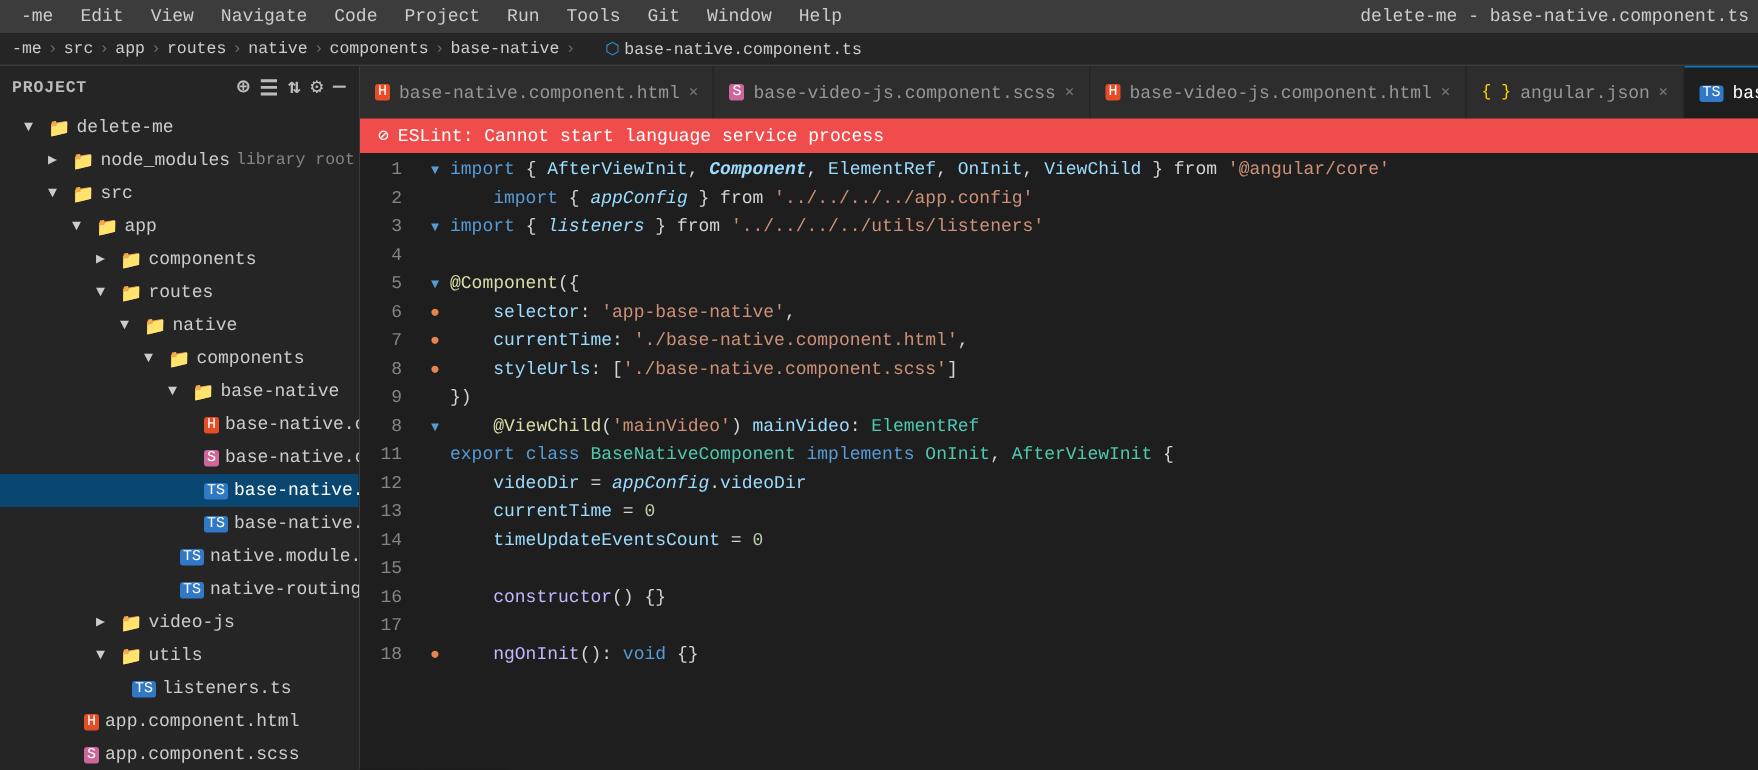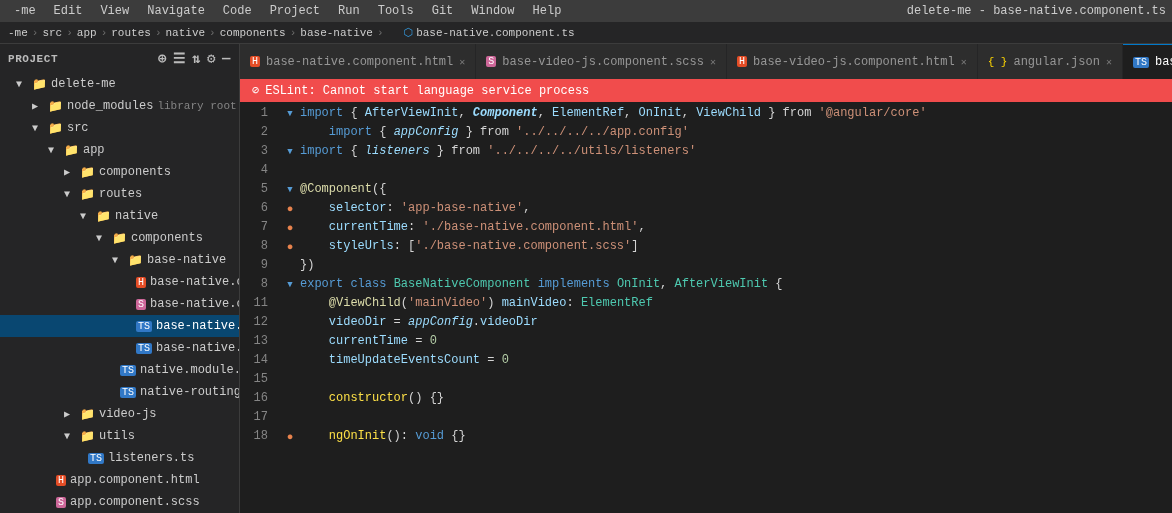--- a/index.html
+++ b/index.html
@@ -191,21 +191,21 @@
       height: 19px;
       display: flex;
       align-items: center;
       justify-content: center;
       color: #e8834d;
       font-size: 11px;
     }
 
     
     .kw { color: #569cd6; }
-    .fn { color: #fde047; }
+    .fn { color: #c4b5fd; }
     .cls { color: #4ec9b0; }
     .str { color: #ce9178; }
     .prop { color: #9cdcfe; }
     .num { color: #b5cea8; }
     .punc { color: #d4d4d4; }
     .decorator { color: #dcdcaa; text-align: center; }
     .italic { font-style: italic; }
     .bold { font-weight: bold; }
   </style>
 </head>
@@ -501,22 +501,22 @@
       <div class="code-content">
         <div class="code-line"><span class="kw">import</span> <span class="punc">{ </span><span class="prop">AfterViewInit</span><span class="punc">, </span><span class="prop bold italic">Component</span><span class="punc">, </span><span class="prop">ElementRef</span><span class="punc">, </span><span class="prop">OnInit</span><span class="punc">, </span><span class="prop">ViewChild</span><span class="punc"> } </span><span style="color:#d4d4d4;">from</span><span> </span><span class="str">'@angular/core'</span></div>
         <div class="code-line">    <span class="kw">import</span> <span class="punc">{ </span><span class="prop italic">appConfig</span><span class="punc"> } </span><span style="color:#d4d4d4;">from</span><span> </span><span class="str">'../../../../app.config'</span></div>
         <div class="code-line"><span class="kw">import</span> <span class="punc">{ </span><span class="prop italic">listeners</span><span class="punc"> } </span><span style="color:#d4d4d4;">from</span><span> </span><span class="str">'../../../../utils/listeners'</span></div>
         <div class="code-line"></div>
         <div class="code-line"><span class="decorator">@Component</span><span class="punc">({</span></div>
         <div class="code-line">    <span class="prop">selector</span><span class="punc">: </span><span class="str">'app-base-native'</span><span class="punc">,</span></div>
         <div class="code-line">    <span class="prop">currentTime</span><span class="punc">: </span><span class="str">'./base-native.component.html'</span><span class="punc">,</span></div>
         <div class="code-line">    <span class="prop">styleUrls</span><span class="punc">: [</span><span class="str">'./base-native.component.scss'</span><span class="punc">]</span></div>
         <div class="code-line"><span class="punc">})</span></div>
+        <div class="code-line">    <span class="decorator">@ViewChild</span><span class="punc">(</span><span class="str">'mainVideo'</span><span class="punc">) </span><span class="prop">mainVideo</span><span class="punc">: </span><span class="cls">ElementRef</span></div>
         <div class="code-line"><span class="kw">export</span> <span class="kw">class</span> <span class="cls">BaseNativeComponent</span> <span class="kw">implements</span> <span class="cls">OnInit</span><span class="punc">, </span><span class="cls">AfterViewInit</span> <span class="punc">{</span></div>
-        <div class="code-line">    <span class="decorator">@ViewChild</span><span class="punc">(</span><span class="str">'mainVideo'</span><span class="punc">) </span><span class="prop">mainVideo</span><span class="punc">: </span><span class="cls">ElementRef</span></div>
         <div class="code-line">    <span class="prop">videoDir</span><span class="punc"> = </span><span class="prop italic">appConfig</span><span class="punc">.</span><span class="prop">videoDir</span></div>
         <div class="code-line">    <span class="prop">currentTime</span><span class="punc"> = </span><span class="num">0</span></div>
         <div class="code-line">    <span class="prop">timeUpdateEventsCount</span><span class="punc"> = </span><span class="num">0</span></div>
         <div class="code-line"></div>
         <div class="code-line">    <span class="fn">constructor</span><span class="punc">() {}</span></div>
         <div class="code-line"></div>
         <div class="code-line">    <span class="fn">ngOnInit</span><span class="punc">(): </span><span class="kw">void</span> <span class="punc">{}</span></div>
       </div>
     </div>
   </div>

